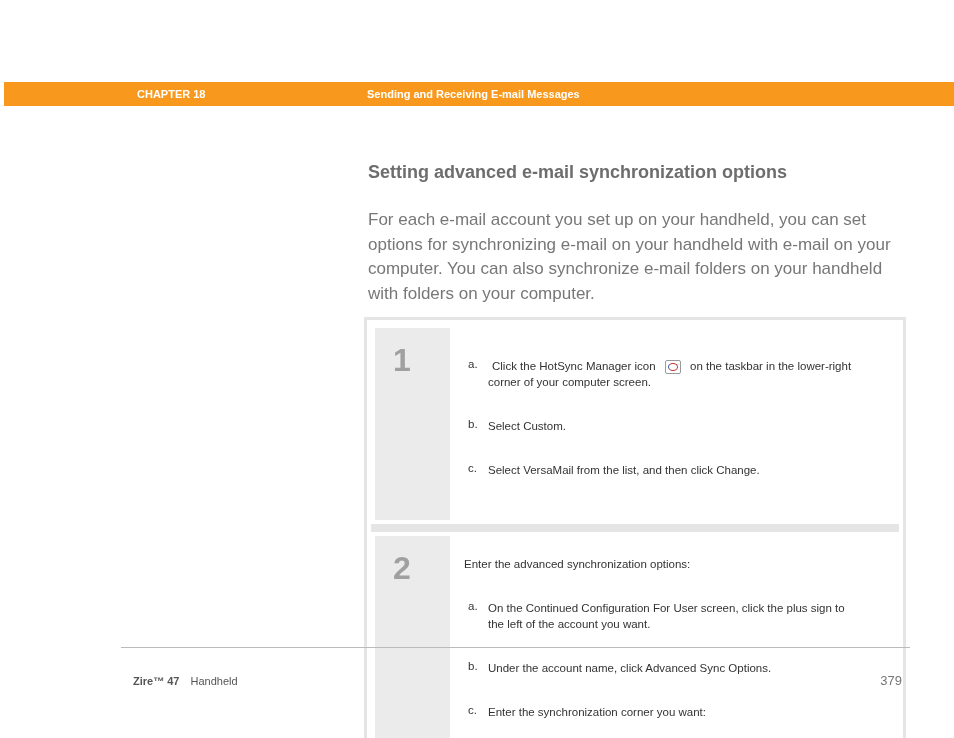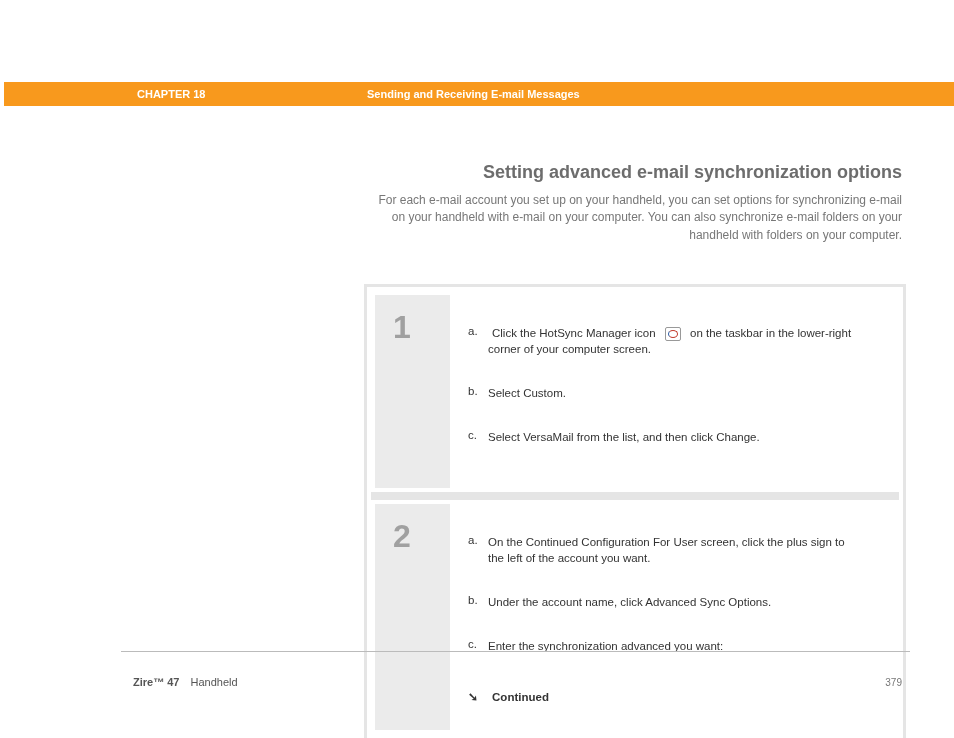--- a/index.html
+++ b/index.html
@@ -37,30 +37,28 @@
       position: absolute;
       top: 150px;
       left: 356px;
       right: 48px;
     }
     .heading {
       color: #7a7a7a;
       color: #6d6d6d;
       font-size: 18px;
       font-weight: bold;
-      margin-bottom: 1px;
-      text-align: right;
+      margin-bottom: 17px;
     }
     .intro {
       color: #7a7a7a;
       color: #777;
-      font-size: 12px;
+      font-size: 17px;
       line-height: 1.45;
-      margin-bottom: 36px;
-      text-align: right;
+      margin-bottom: 6px;
     }
     .steps-box {
       border: 3px solid #e5e5e5;
       background: #fff;
     }
     .step {
       display: flex;
     }
     .step-num-col {
       width: 75px;
@@ -141,21 +139,21 @@
       right: 48px;
       border-top: 1px solid #bbb;
       padding-top: 6px;
       display: flex;
       justify-content: space-between;
       align-items: baseline;
       font-size: 11px;
       color: #555;
     }
     .footer-left .bold { font-weight: bold; }
-    .page-num { font-size: 10px; color: #777; margin-top: 15px; }
+    .page-num { font-size: 13px; color: #777; margin-top: 15px; }
   </style>
 </head>
 <body>
 
 <div class="header-bar">
   <div class="chapter-label">CHAPTER 18</div>
   <div class="chapter-title">Sending and Receiving E-mail Messages</div>
 </div>
 
 <div class="content-area">
@@ -188,32 +186,33 @@
       </div>
     </div>
 
     <div class="divider"></div>
 
     <div class="step">
       <div class="step-num-col">
         <div class="step-num">2</div>
       </div>
       <div class="step-body">
+        <div class="step-intro">Enter the advanced synchronization options:</div>
         <ul class="step-list">
           <li>
             <span class="step-letter">a.</span>
             <span class="step-text-wrap">On the Continued Configuration For User screen, click the plus sign to the left of the account you want.</span>
           </li>
           <li>
             <span class="step-letter">b.</span>
             <span class="step-text-wrap">Under the account name, click Advanced Sync Options.</span>
           </li>
           <li>
             <span class="step-letter">c.</span>
-            <span class="step-text-wrap">Enter the synchronization advanced you want:</span>
+            <span class="step-text-wrap">Enter the synchronization corner you want:</span>
           </li>
         </ul>
         <div class="continued">
           <span class="continued-icon">➘</span>
           <span>Continued</span>
         </div>
       </div>
     </div>
 
   </div>

